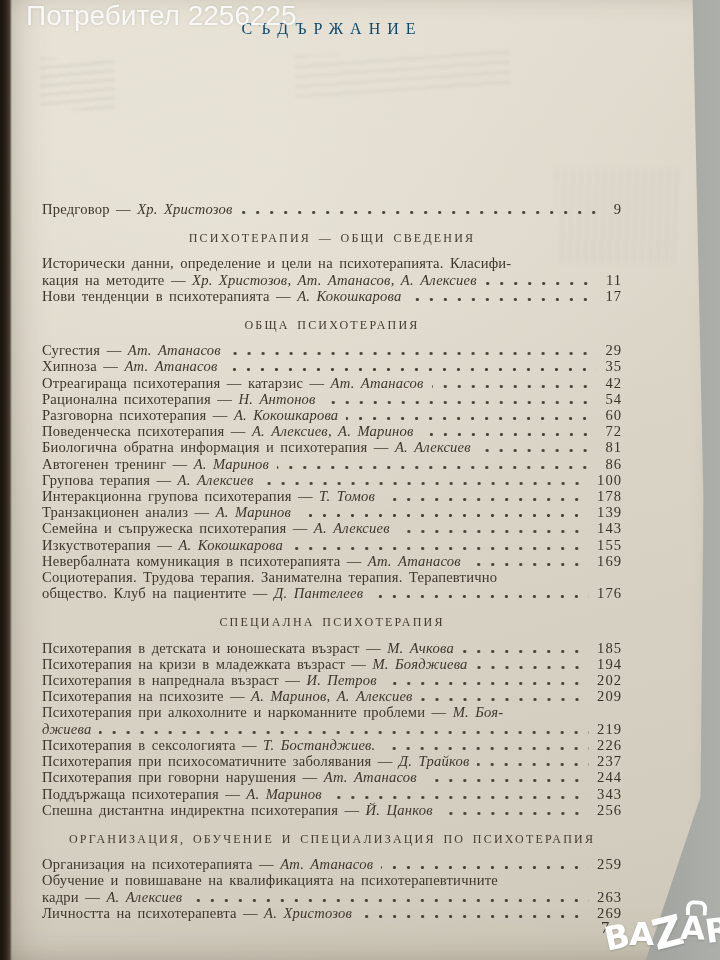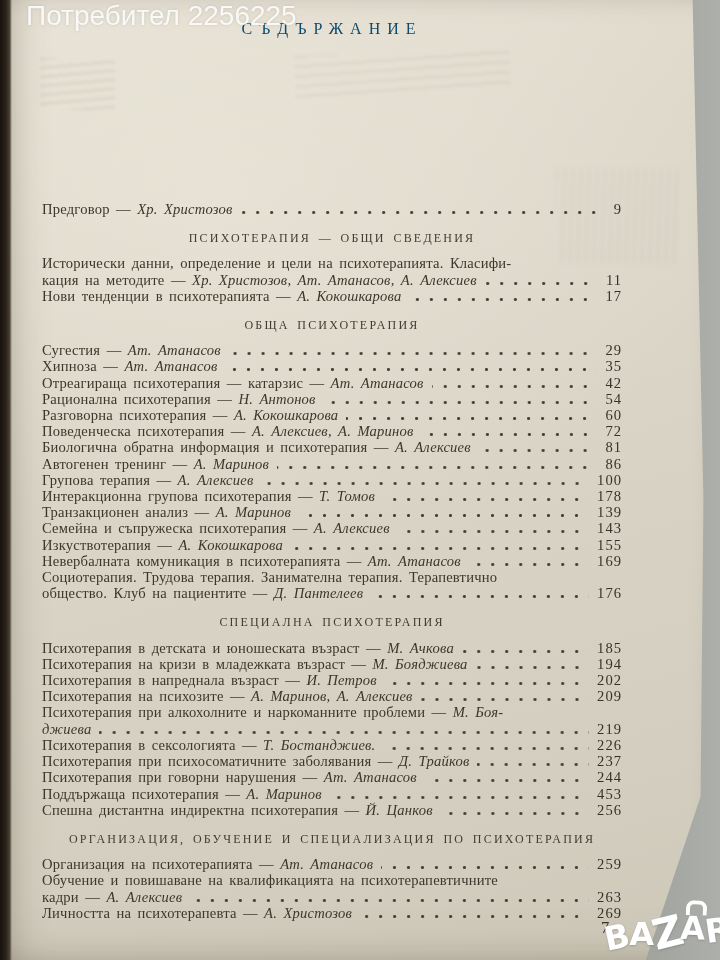--- a/index.html
+++ b/index.html
@@ -232,21 +232,21 @@
         <span class="pg">237</span>
       </div>
       <div class="toc-row">
         <span class="lab"><span>Психотерапия при говорни нарушения — </span><span class="it">Ат. Атанасов</span></span>
         <span class="leader"></span>
         <span class="pg">244</span>
       </div>
       <div class="toc-row">
         <span class="lab"><span>Поддържаща психотерапия — </span><span class="it">А. Маринов</span></span>
         <span class="leader"></span>
-        <span class="pg">453</span>
+        <span class="pg">343</span>
       </div>
       <div class="toc-row">
         <span class="lab"><span>Спешна дистантна индиректна психотерапия — </span><span class="it">Й. Цанков</span></span>
         <span class="leader"></span>
         <span class="pg">256</span>
       </div>
       <div class="toc-heading">ОРГАНИЗАЦИЯ, ОБУЧЕНИЕ И СПЕЦИАЛИЗАЦИЯ ПО ПСИХОТЕРАПИЯ</div>
       <div class="toc-row">
         <span class="lab"><span>Организация на психотерапията — </span><span class="it">Ат. Атанасов</span></span>
         <span class="leader"></span>

